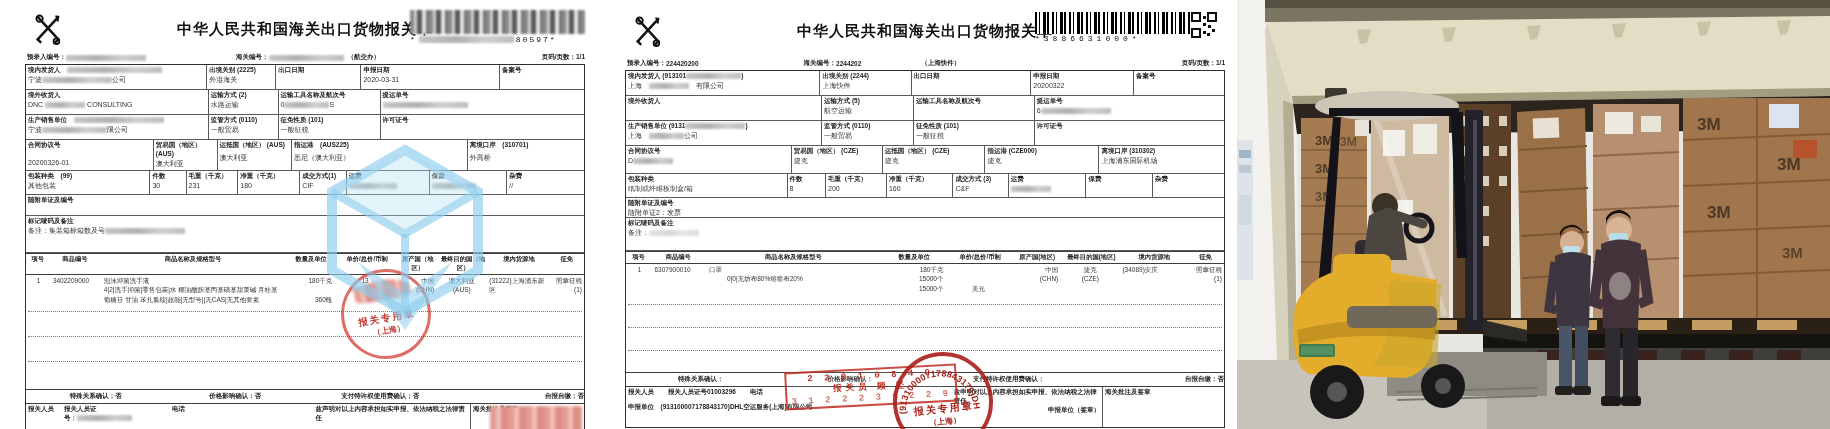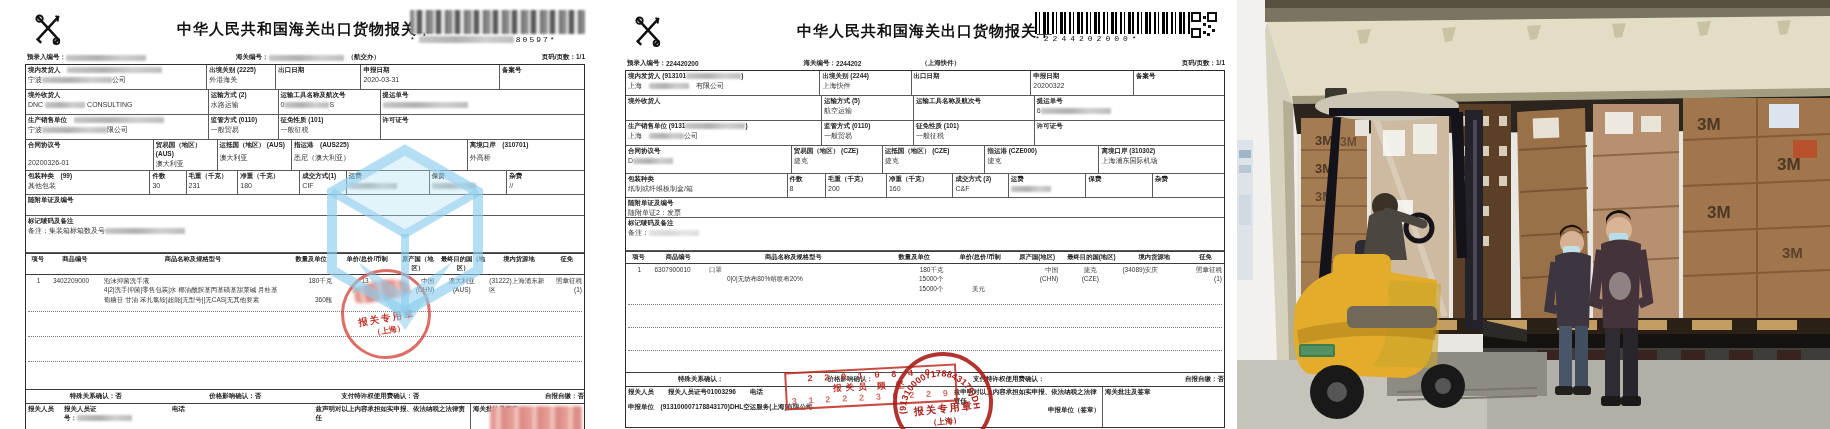--- a/index.html
+++ b/index.html
@@ -310,21 +310,21 @@
             <path d="M27 5 L5 29"></path>
           <path d="M5 29 l3 3 M27 29 l-4 4"></path>
         </g>
         <circle cx="7" cy="7" r="3.4" fill="none" stroke="#111" stroke-width="2"></circle>
         <circle cx="25" cy="31" r="3" fill="none" stroke="#111" stroke-width="2"></circle>
         <path d="M24 4 q4 2 2 6" stroke="#111" stroke-width="2" fill="none"></path>
       </svg>
       <div class="doc-title">中华人民共和国海关出口货物报关单</div>
       <div class="bc-wrap" style="right:30px;width:160px;">
         <div class="bc-real"></div>
-        <div class="bc-digits" style="letter-spacing:4px;">*2244202000*</div>
+        <div class="bc-digits" style="letter-spacing:4px;">*3886631000*</div>
         <svg class="qr" width="26" height="26" viewBox="0 0 26 26">
           <rect x="0" y="0" width="26" height="26" fill="#fff"></rect>
           <rect x="1" y="1" width="8" height="8" fill="none" stroke="#111" stroke-width="2"></rect>
           <rect x="17" y="1" width="8" height="8" fill="none" stroke="#111" stroke-width="2"></rect>
           <rect x="1" y="17" width="8" height="8" fill="none" stroke="#111" stroke-width="2"></rect>
           <rect x="12" y="4" width="3" height="3" fill="#111"></rect>
             <rect x="12" y="11" width="3" height="3" fill="#111"></rect>
           <rect x="17" y="13" width="3" height="3" fill="#111"></rect>
             <rect x="21" y="17" width="3" height="3" fill="#111"></rect>
           <rect x="12" y="19" width="3" height="3" fill="#111"></rect>

